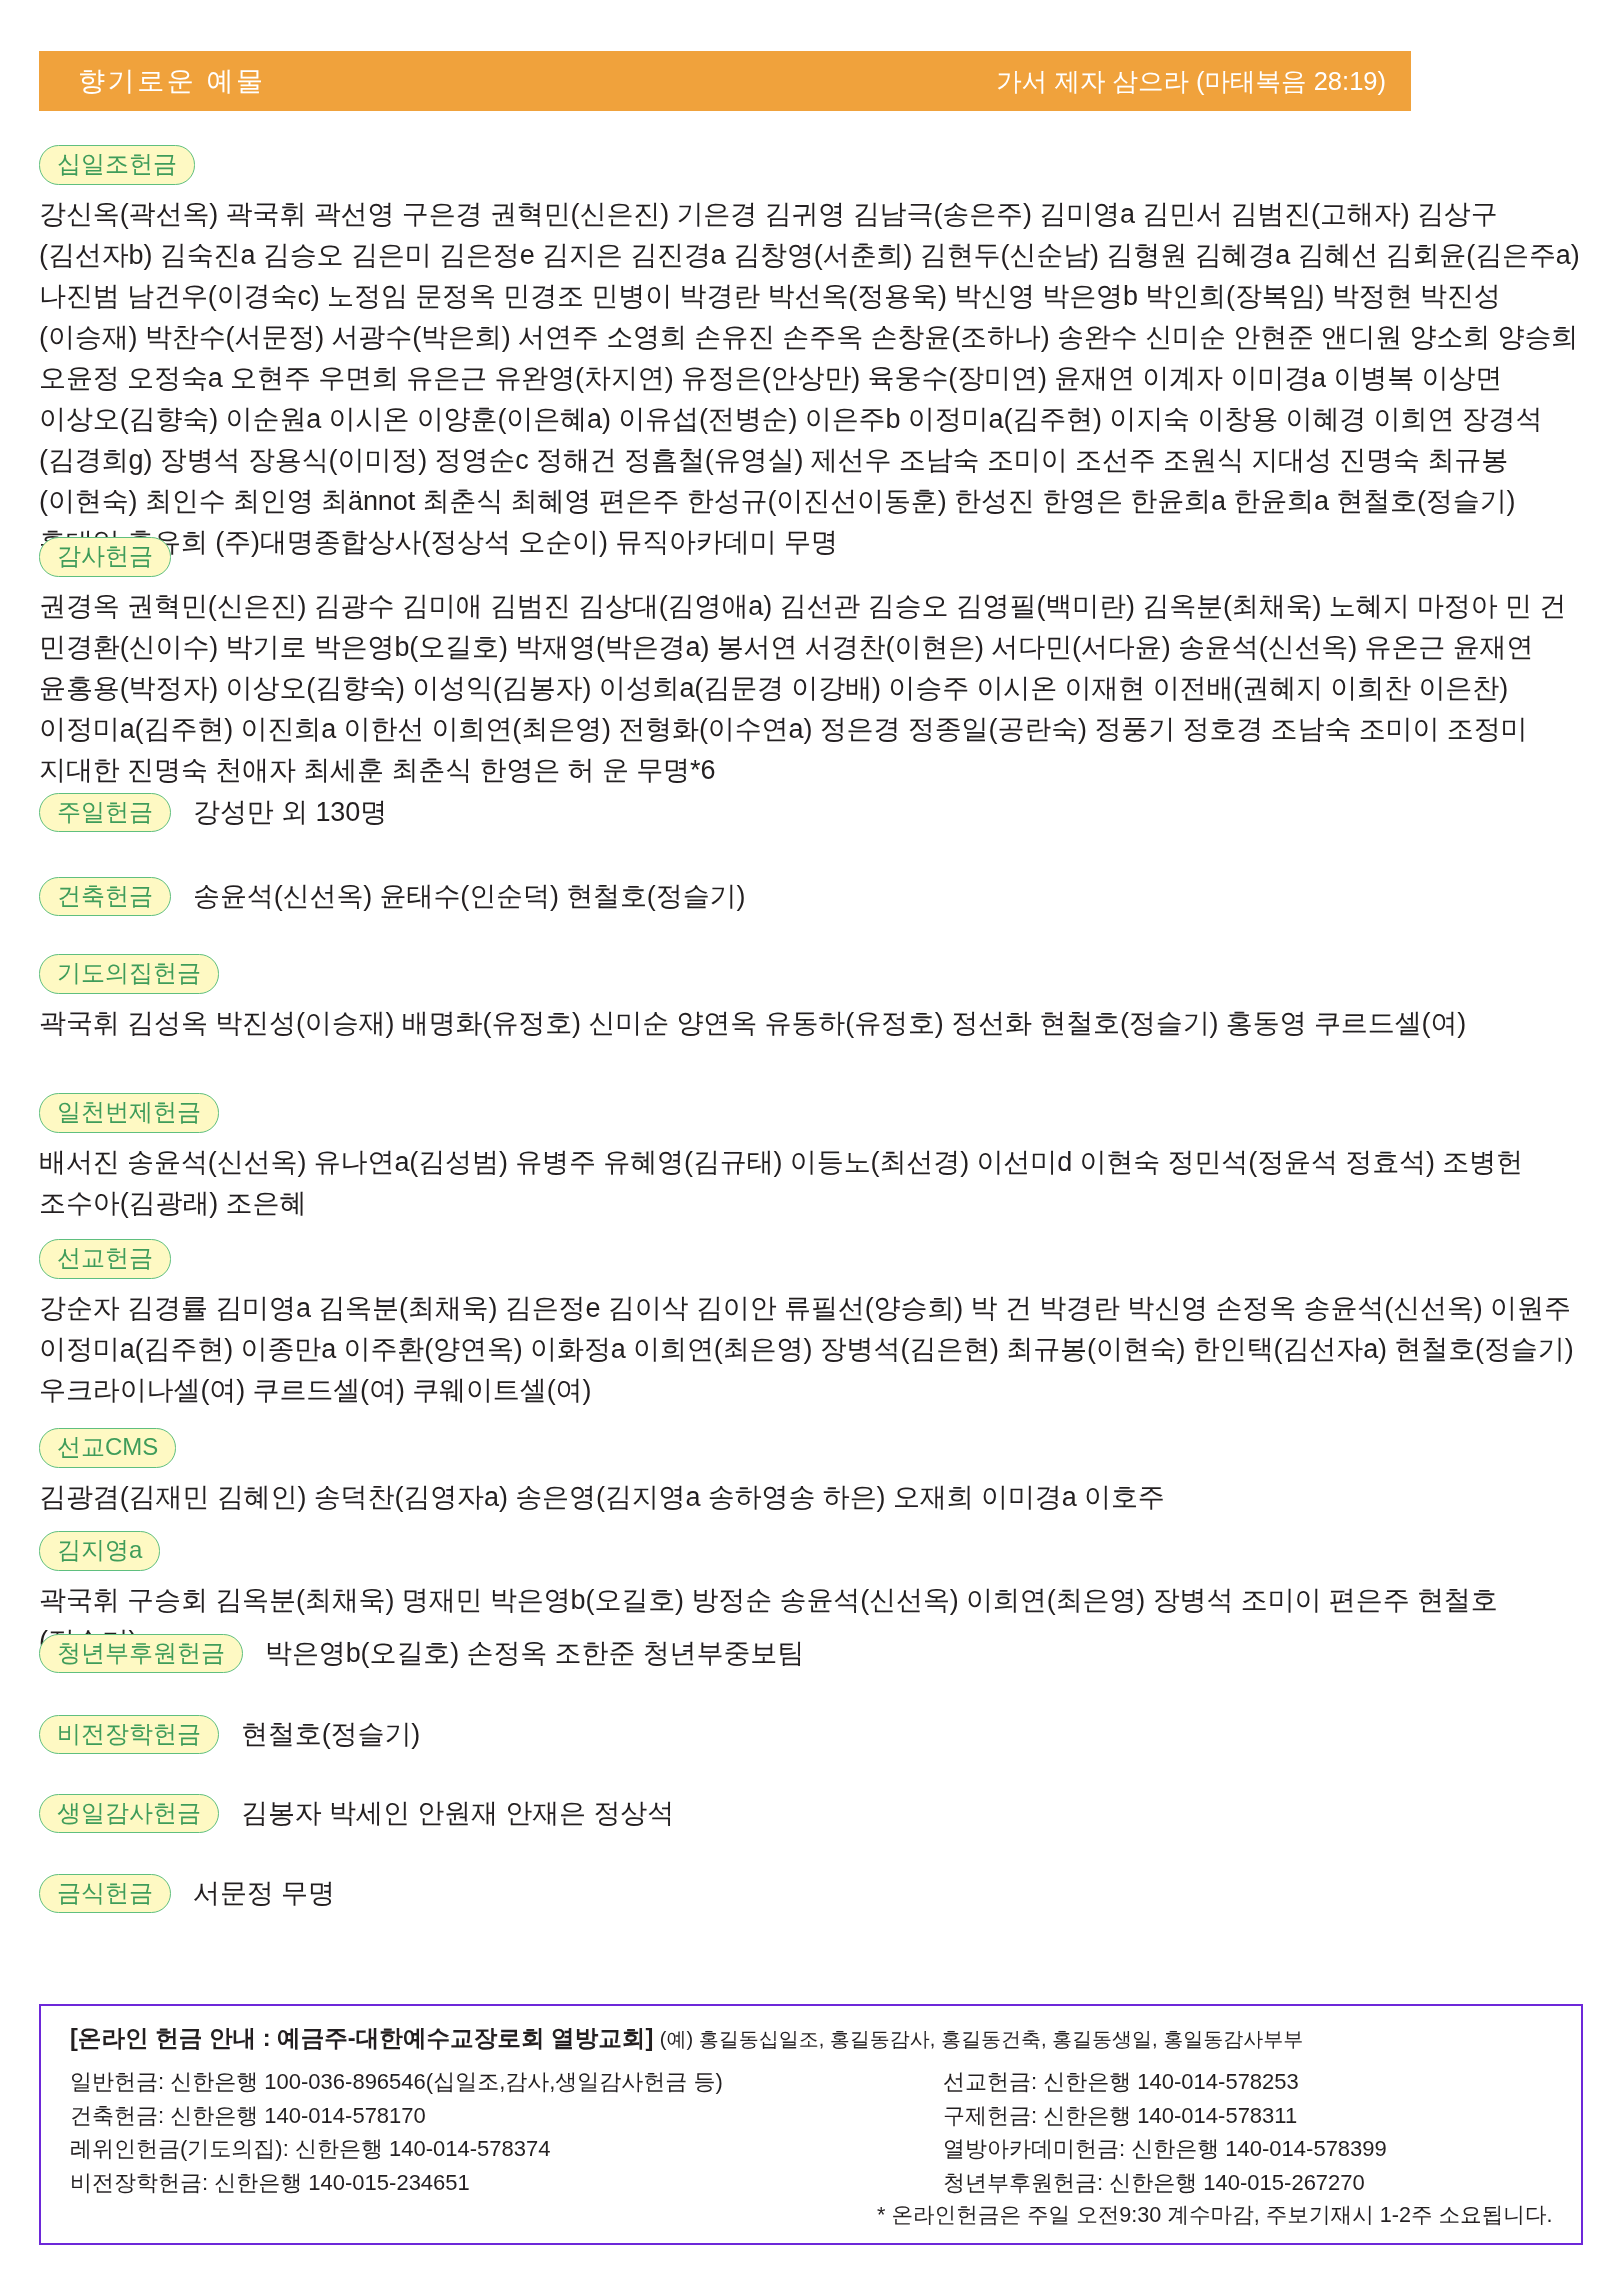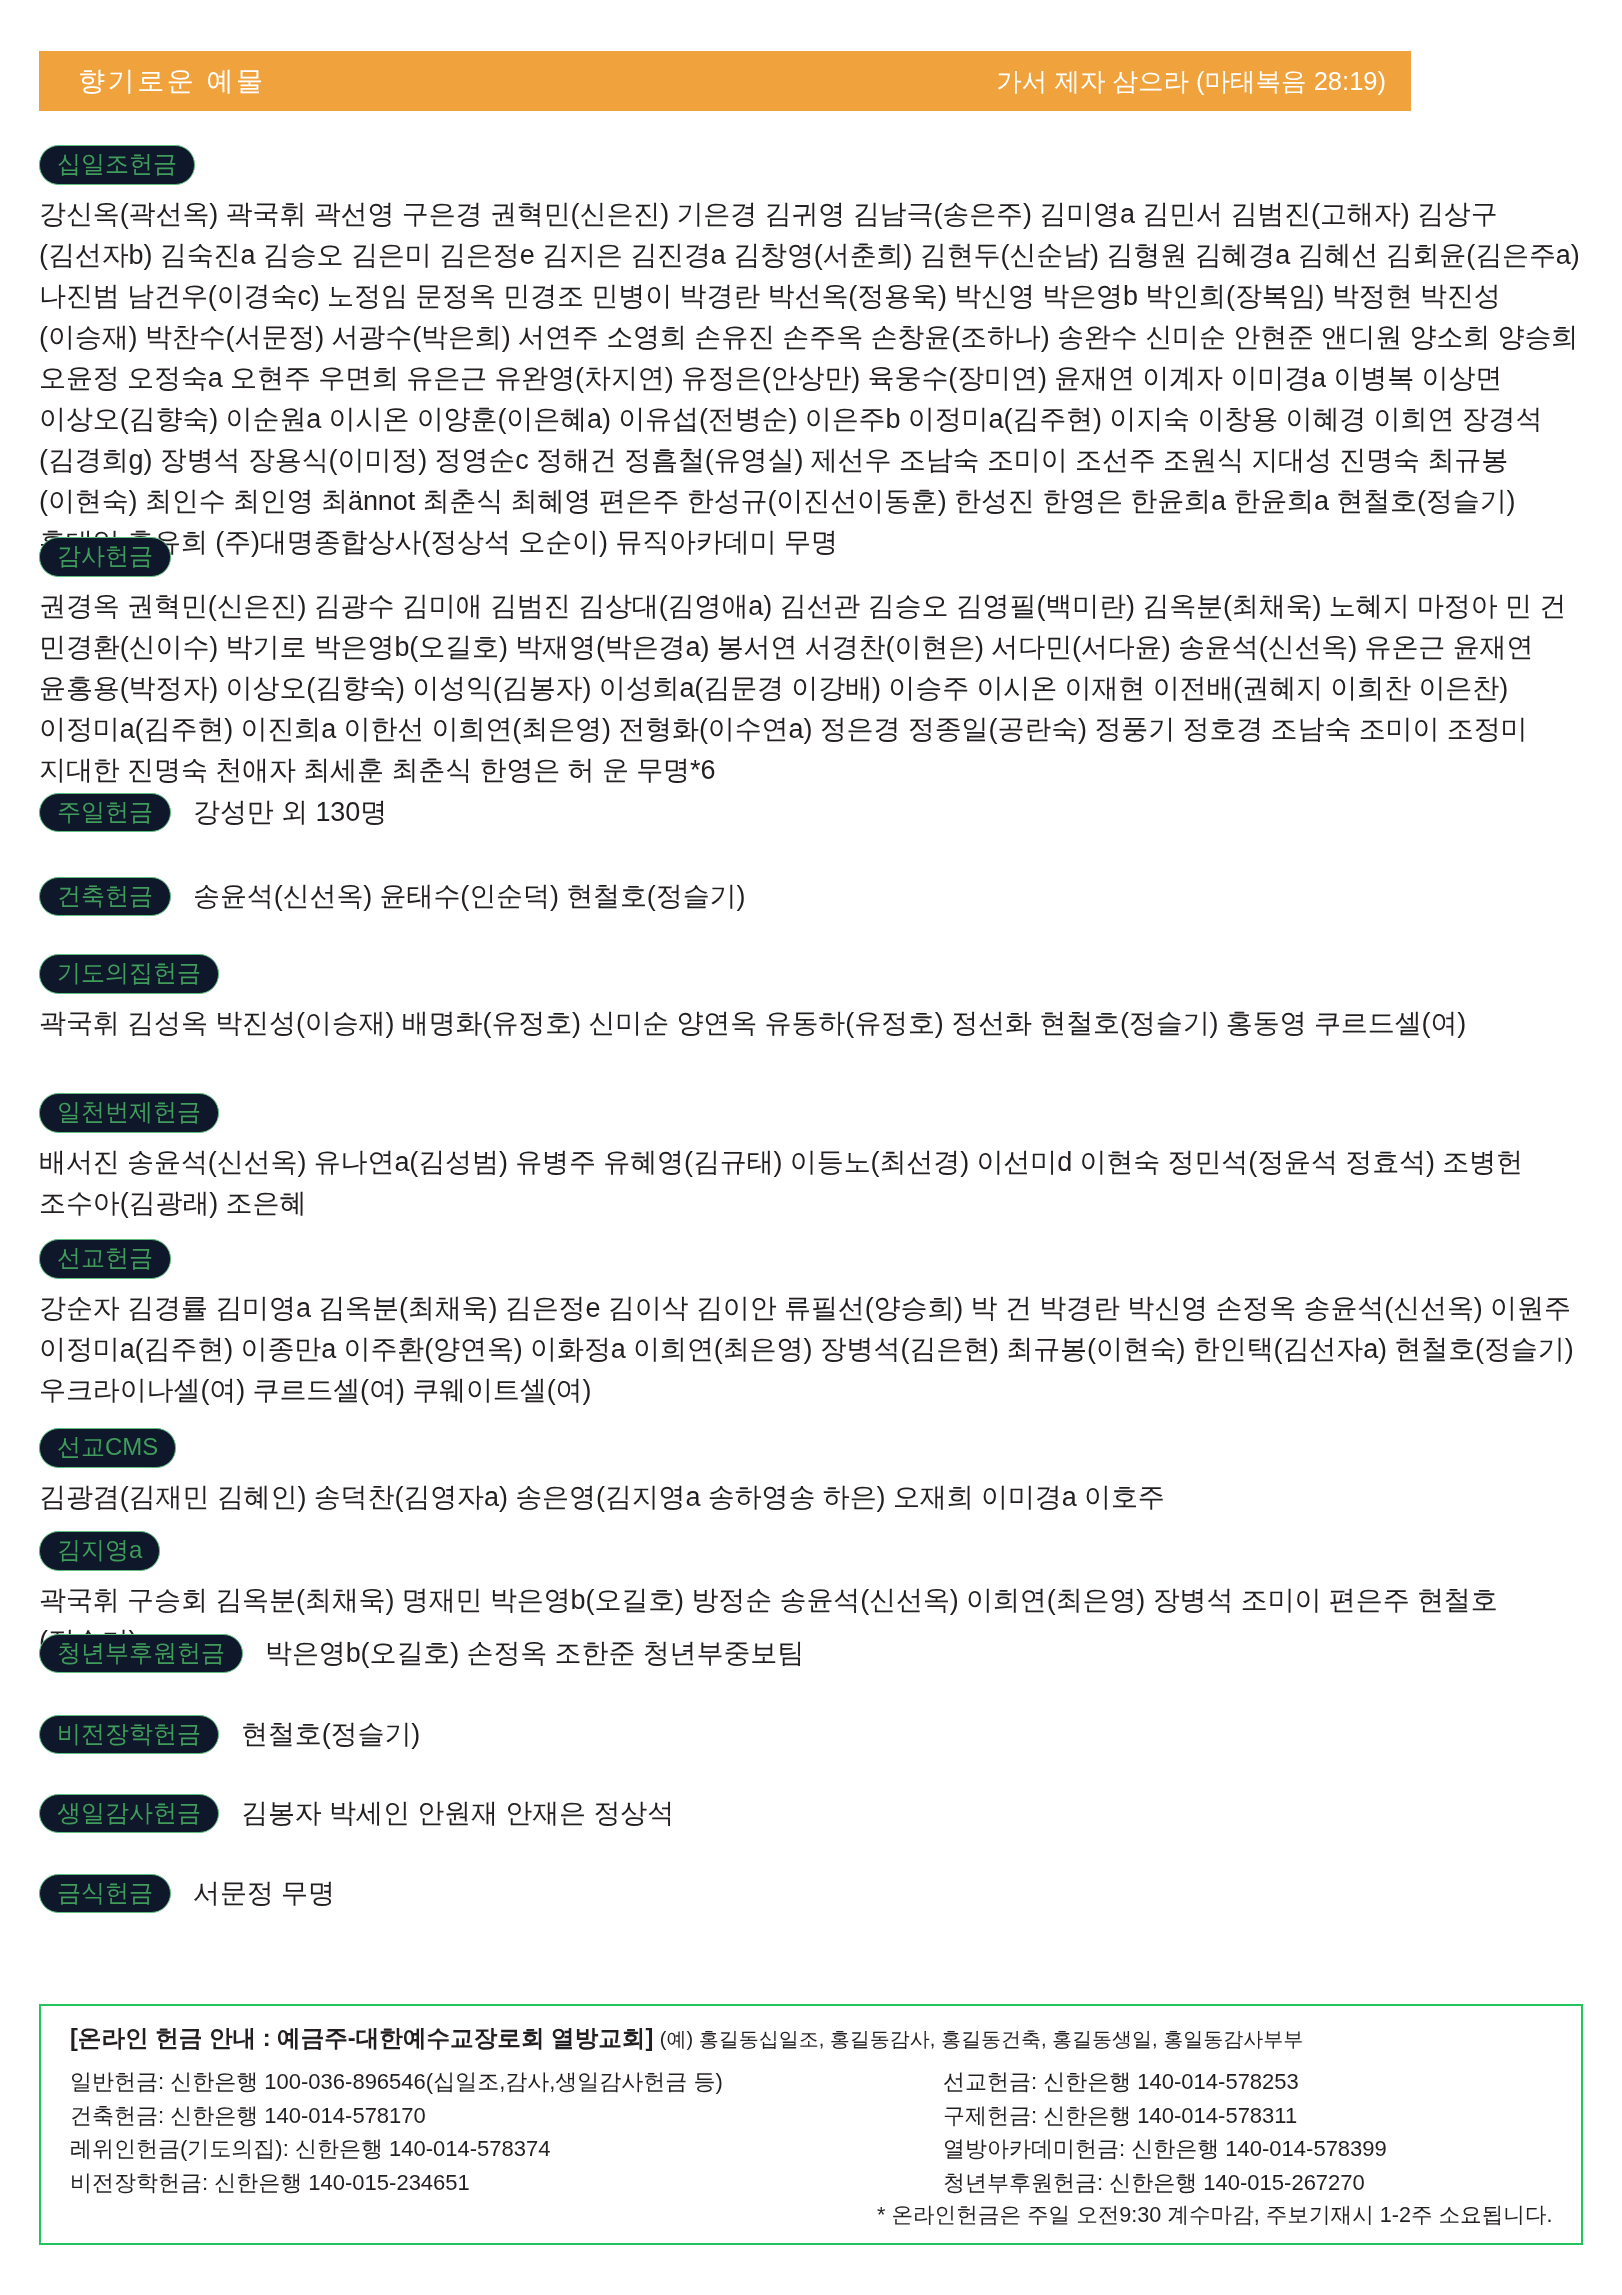--- a/index.html
+++ b/index.html
@@ -57,21 +57,21 @@
     width: 1544px;
   }
   .tag {
     display: inline-block;
     border: 1.3px solid #5fbf7f;
     border-radius: 19.6px;
     color: #3f9c5a;
     font-size: 24px;
     padding: 5.9px 17px 7.9px 17px;
     line-height: 1;
-    background: #0f172a;
+    background: #fef9c3;
     white-space: nowrap;
     box-sizing: border-box;
   }
   .names {
     font-size: 27px;
     line-height: 1.52;
     color: #231f20;
     margin-top: 9.2px;
     letter-spacing: -0.1px;
     word-break: keep-all;
@@ -86,21 +86,21 @@
     white-space: nowrap;
   }
 
   
   .footer {
     position: absolute;
     left: 39px;
     top: 2004px;
     width: 1544px;
     height: 241px;
-    border: 2px solid #22c55e;
+    border: 2px solid #6d28d9;
     box-sizing: border-box;
     padding: 17px 22px 0 29px;
   }
   .footer-title {
     font-size: 23.6px;
     line-height: 1.35;
   }
   .footer-title .bold {
     font-weight: bold;
   }

